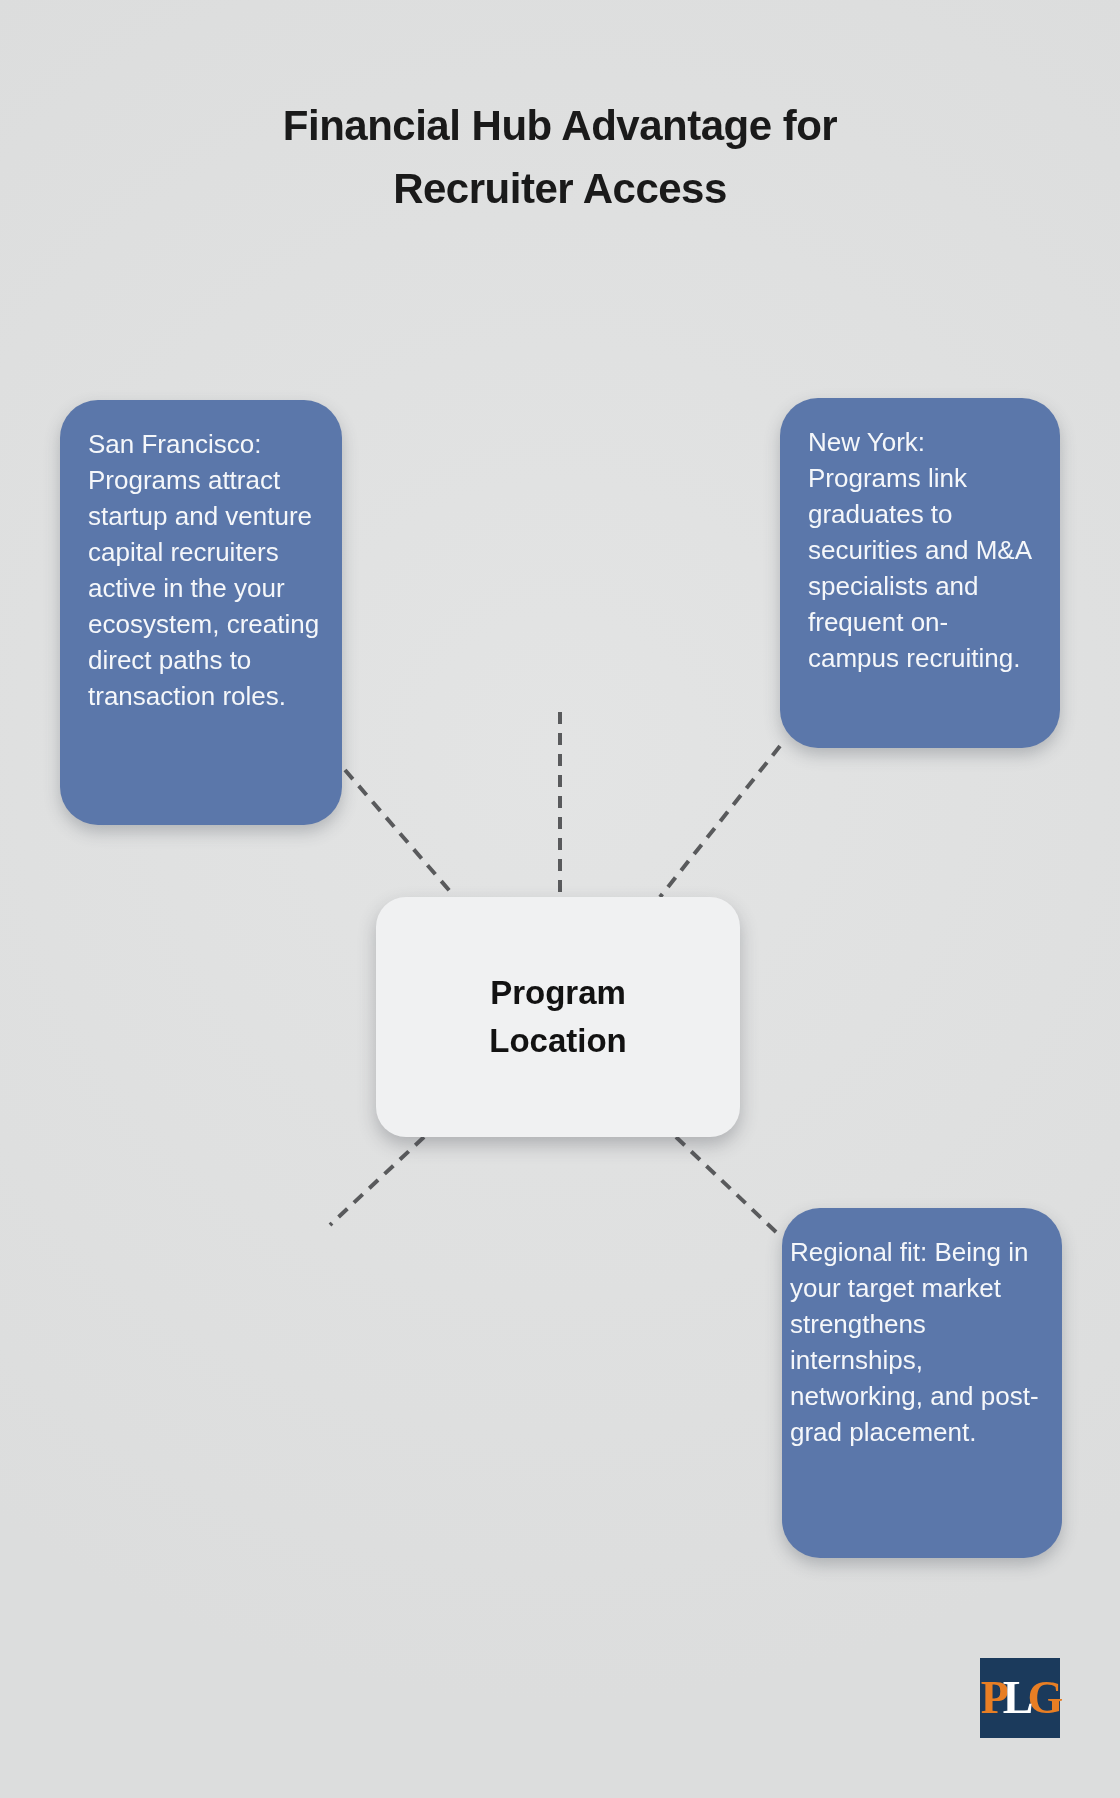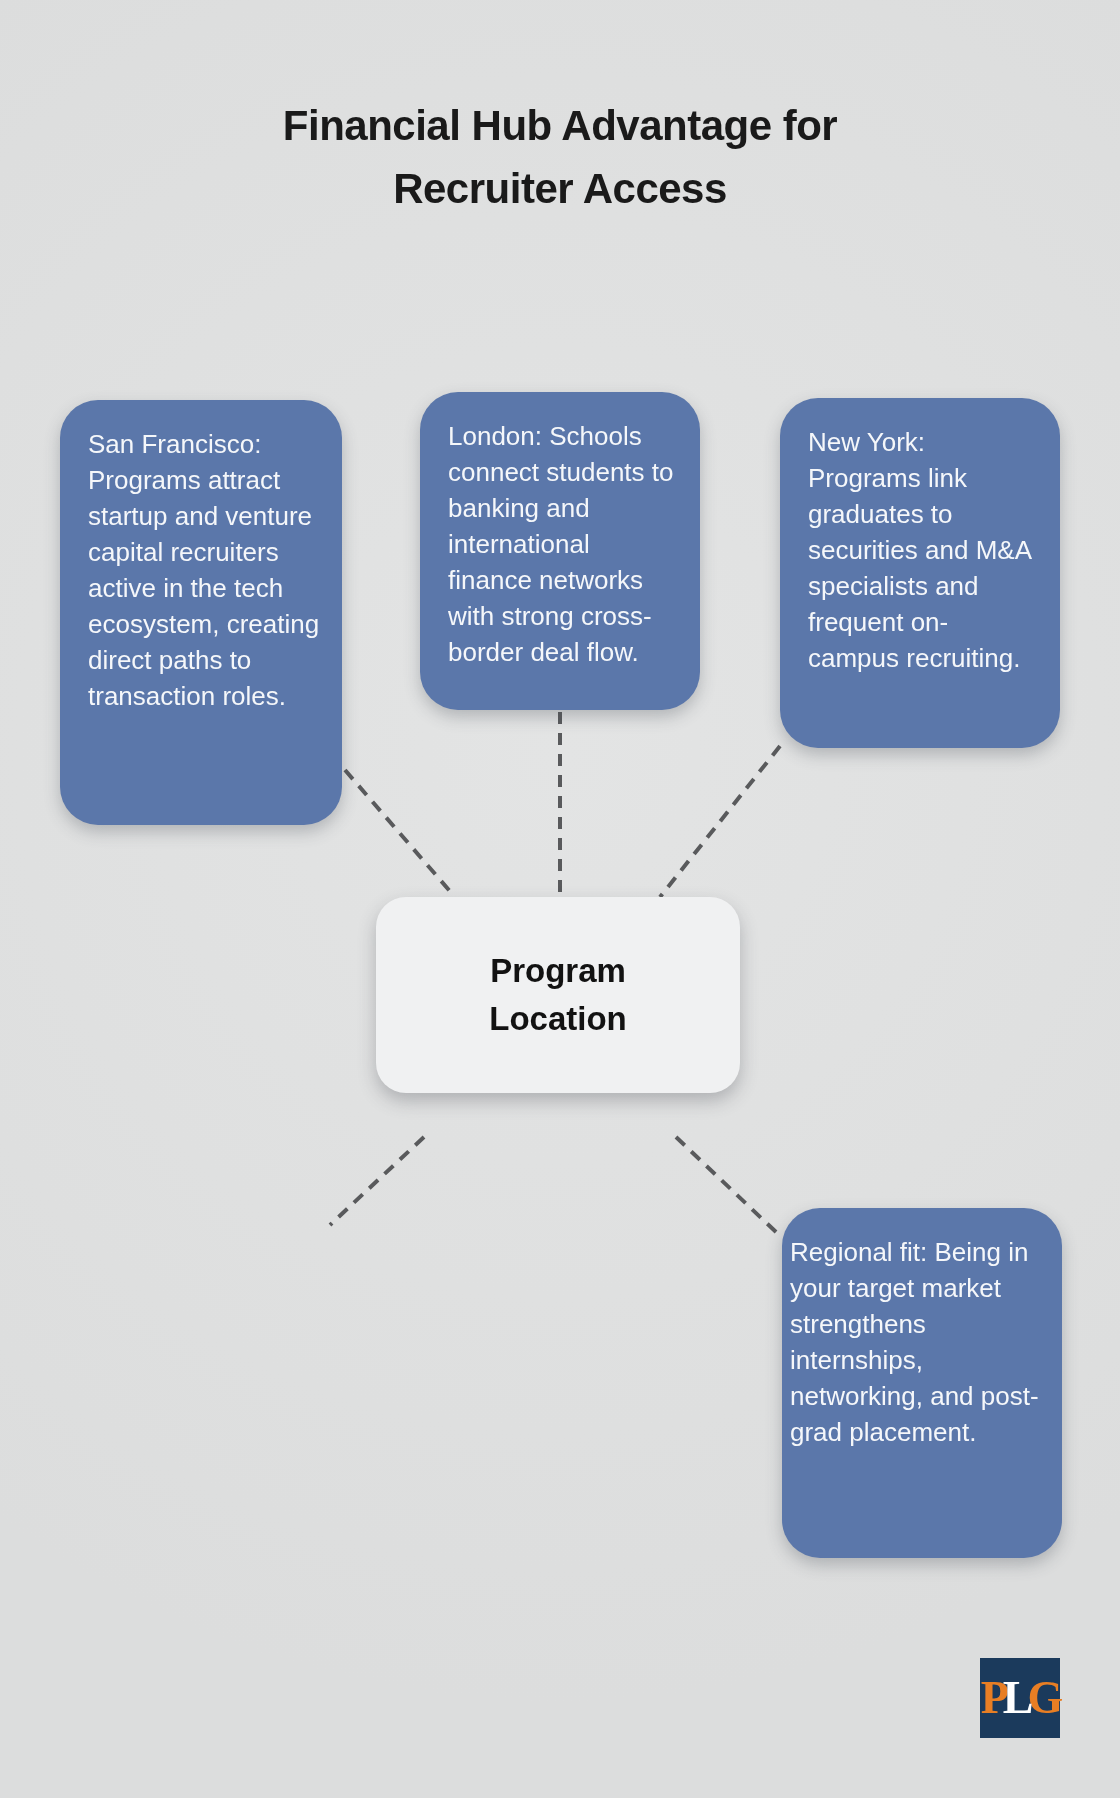--- a/index.html
+++ b/index.html
@@ -55,21 +55,21 @@
   }
   .node-sf       { left: 60px;  top: 400px;  width: 282px; min-height: 425px; }
   .node-london   { left: 420px; top: 392px;  width: 280px; min-height: 318px; }
   .node-ny       { left: 780px; top: 398px;  width: 280px; min-height: 350px; }
   .node-oncampus { left: 60px;  top: 1208px; width: 278px; min-height: 310px; }
   .node-regional { left: 782px; top: 1208px; width: 280px; min-height: 350px; padding-left: 8px; }
 
   .center-node {
     position: absolute;
     left: 376px; top: 897px;
-    width: 364px; height: 196px;
+    width: 364px; height: 240px;
     background: var(--center_fill, #f0f1f2);
     border-radius: 30px;
     display: flex;
     align-items: center;
     justify-content: center;
     z-index: 2;
     box-shadow: 0 8px 18px rgba(70, 75, 85, 0.32);
   }
   .center-label {
     font-size: 33px;
@@ -107,26 +107,23 @@
 
   <svg class="connectors" viewBox="0 0 1120 1798" xmlns="http://www.w3.org/2000/svg">
     <line x1="345" y1="770" x2="455" y2="897"></line>
     <line x1="560" y1="712" x2="560" y2="897"></line>
     <line x1="780" y1="746" x2="660" y2="897"></line>
     <line x1="424" y1="1137" x2="330" y2="1225"></line>
     <line x1="676" y1="1137" x2="777" y2="1233"></line>
   </svg>
 
   <div class="node node-sf">
-    <span>San Francisco: Programs attract startup and venture capital recruiters active in the tech ecosystem, creating direct paths to transaction roles.</span>
+    <span>San Francisco: Programs attract startup and venture capital recruiters active in the your ecosystem, creating direct paths to transaction roles.</span>
   </div>
 
-  <div class="node node-london">
-    <span>London: Schools connect students to banking and international finance networks with strong cross-border deal flow.</span>
-  </div>
 
   <div class="node node-ny">
     <span>New York: Programs link graduates to securities and M&amp;A specialists and frequent on-campus recruiting.</span>
   </div>
 
 
   <div class="node node-regional">
     <span>Regional fit: Being in your target market strengthens internships, networking, and post-grad placement.</span>
   </div>
 

